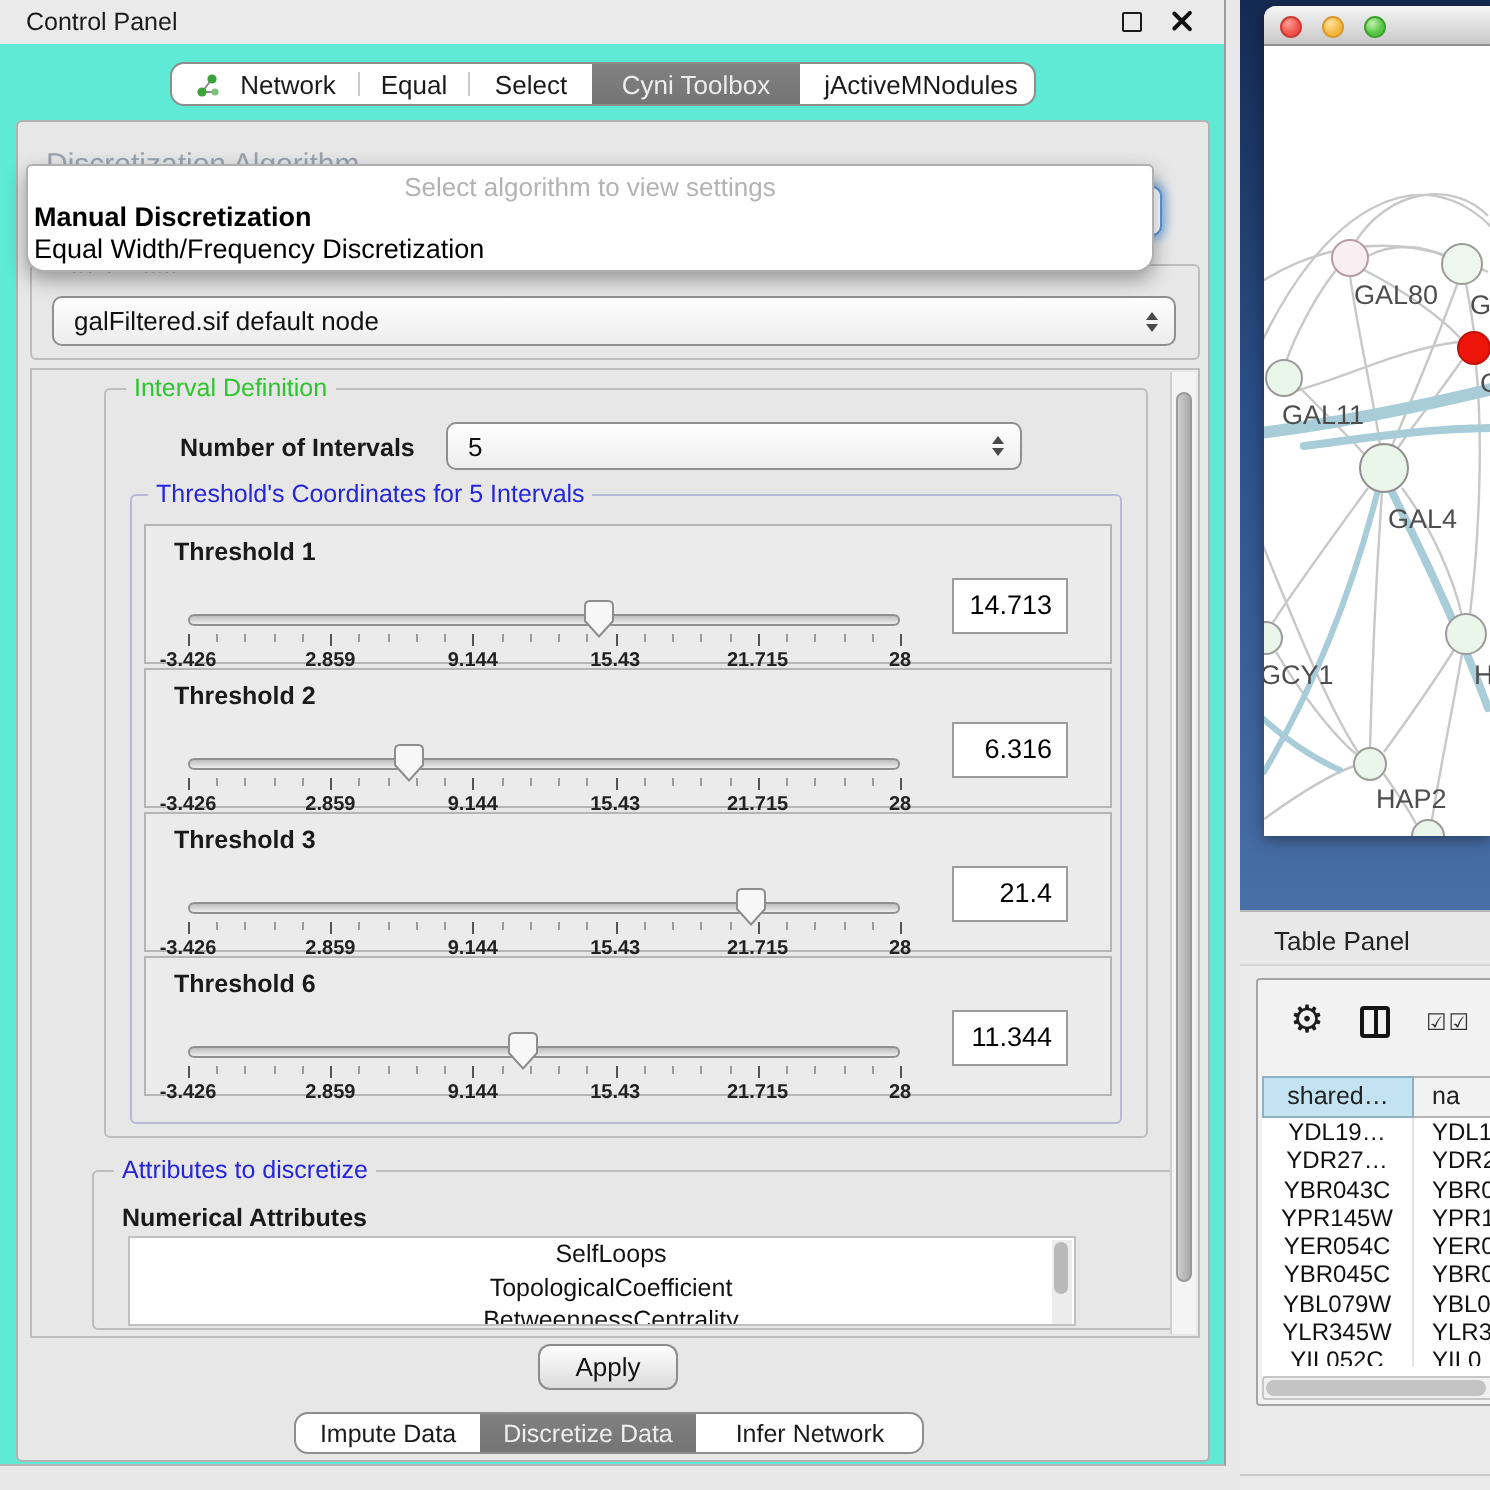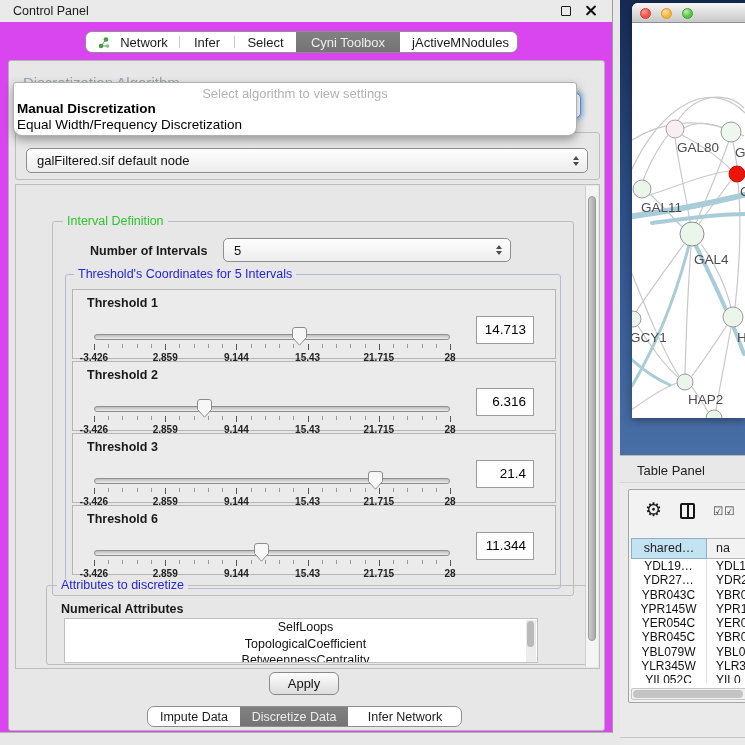--- a/index.html
+++ b/index.html
@@ -2,21 +2,21 @@
 <html><head>
 <meta charset="utf-8">
 <style>
   * { margin:0; padding:0; box-sizing:border-box; }
   html,body { background:#e8e8e8; }
   #root { position:relative; width:745px; height:745px; background:#e8e8e8;
           font-family:"Liberation Sans", sans-serif; overflow:hidden; color:#1a1a1a; }
 
   
   #control-panel { position:absolute; left:0; top:0; width:613px; height:733px;
-                   background:#d946ef; border-right:1px solid #9c9c9c; border-bottom:1px solid #b5b5b5; }
+                   background:#5eead4; border-right:1px solid #9c9c9c; border-bottom:1px solid #b5b5b5; }
   #cp-titlebar { position:relative; height:22px; background:#eaeaea; }
   #cp-title { position:absolute; left:13px; top:4px; font-size:12.5px; color:#1a1a1a; }
   #cp-float { position:absolute; left:561px; top:6px; width:10px; height:10px; border:1.6px solid #1a1a1a; border-radius:1px; }
   #cp-close { position:absolute; left:585px; top:5px; width:11px; height:11px; }
   #cp-close i, #cp-close b { position:absolute; left:4.5px; top:-1px; width:2.4px; height:13px; background:#111; border-radius:1px; }
   #cp-close i { transform:rotate(45deg);} #cp-close b { transform:rotate(-45deg);}
 
   
   .segbar { position:absolute; display:flex; background:#fff; border:1px solid #8e8e8e; border-radius:7px; overflow:hidden; }
   #top-tabbar { left:85px; top:31px; width:433px; height:22px; font-size:13px; }
@@ -55,21 +55,21 @@
   .stepper .dn { width:0; height:0; border-left:3.5px solid transparent; border-right:3.5px solid transparent; border-top:4.5px solid #4a4a4a; }
   #tabledata-combo { left:10px; top:15px; width:562px; height:25px; }
 
   
   #scrollbox { position:absolute; left:6px; top:123px; width:585px; height:485px;
                border:1px solid #bdbdbd; background:#e7e7e7; }
   #main-vscroll { position:absolute; right:1px; top:1px; width:13px; height:481px; background:#f4f4f4; border-left:1px solid #cfcfcf; }
   #main-vscroll .vthumb { position:absolute; left:2px; top:10px; width:8px; height:445px;
                background:linear-gradient(90deg,#cdcdcd,#a9a9a9); border-radius:4px; border:1px solid #9a9a9a; }
 
-  #interval-group { left:36px; top:9px; width:522px; height:375px;margin-top:27px; }
+  #interval-group { left:36px; top:9px; width:522px; height:375px; }
   #interval-group > .legend { left:10px; top:-7px; }
   #ni-label { position:absolute; left:37px; top:22px; font-size:12.5px; font-weight:bold; }
   #ni-combo { left:170px; top:16px; width:288px; height:24px; }
 
   #thr-group { left:12px; top:52px; width:496px; height:315px; border-color:#b8b8d8; }
   #thr-group > .legend { left:8px; top:-7px; background:#e7e7e7; }
   #thr-rows { position:absolute; left:6px; top:14px; width:484px; }
   .th-row { position:relative; width:484px; height:70px; background:#ebebeb; border:1px solid #b5b5b5; margin-bottom:2px; }
   .th-label { position:absolute; left:14px; top:6px; font-size:12.5px; font-weight:bold; }
   .th-sliderwrap { position:absolute; left:21px; top:40px; width:356px; height:30px; }
@@ -156,21 +156,21 @@
               <line x1="4" y1="10" x2="10.5" y2="10" stroke="#8a8a8a" stroke-width="1"></line>
               <circle cx="9" cy="3.5" r="2.3" fill="#3aa33a"></circle>
               <circle cx="4" cy="10" r="2.3" fill="#3aa33a"></circle>
               <circle cx="10.5" cy="10" r="1.8" fill="#7cc47c"></circle>
             </svg>
           </span>
           <span class="seglabel">Network</span>
         </div>
         <div class="sep"></div>
         <div class="seg" style="width: 54px;">
-          <span class="seglabel">Infer</span>
+          <span class="seglabel">Equal</span>
         </div>
         <div class="sep"></div>
         <div class="seg" style="width: 61px;">
           <span class="seglabel">Select</span>
         </div>
         <div class="seg active" style="width: 104px;">
           <span class="seglabel">Cyni Toolbox</span>
         </div>
         <div class="seg" style="width: 121px;">
           <span class="seglabel">jActiveMNodules</span>

